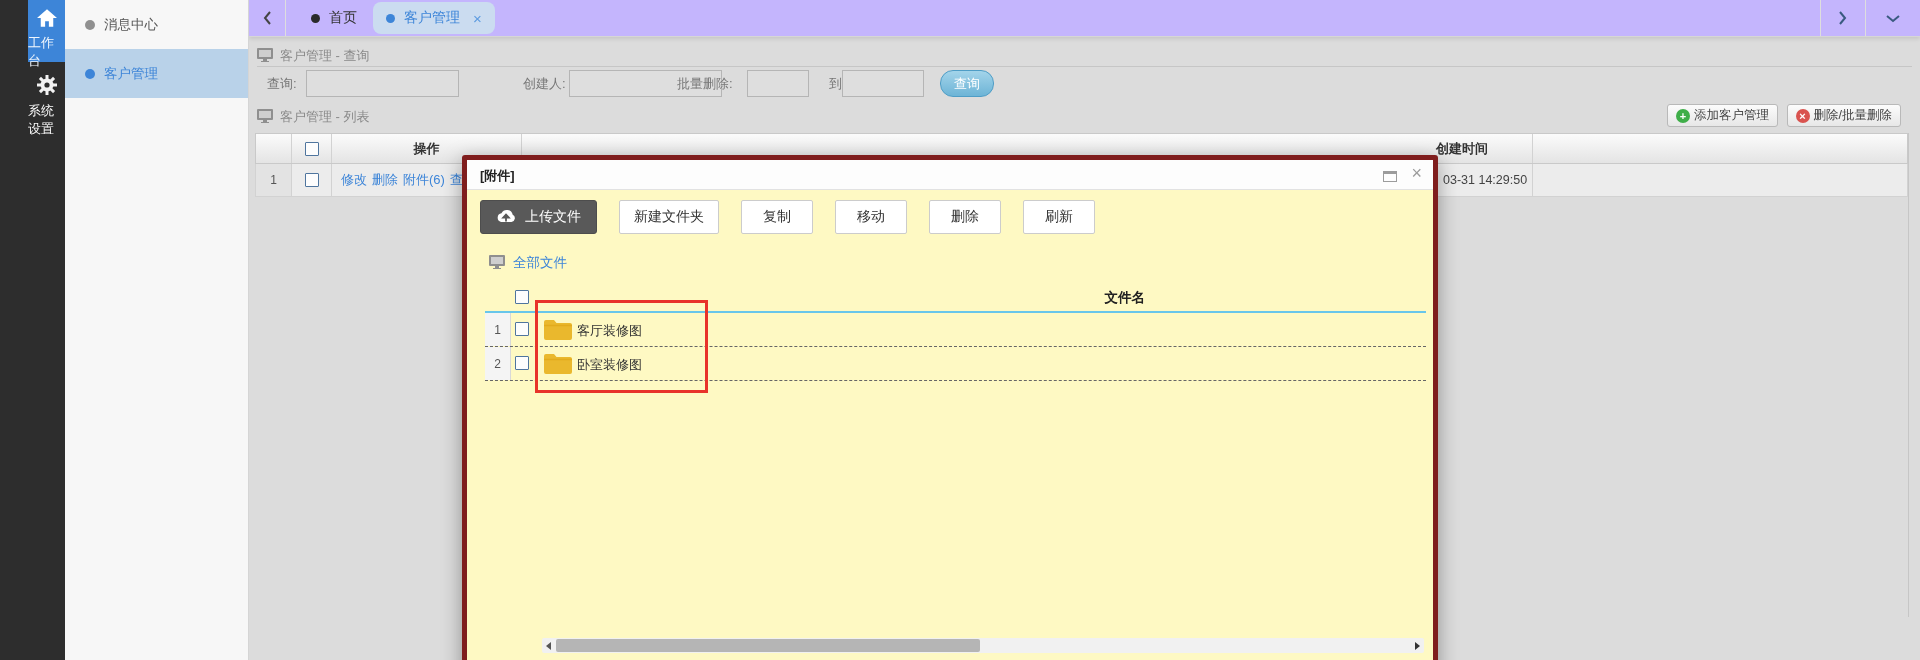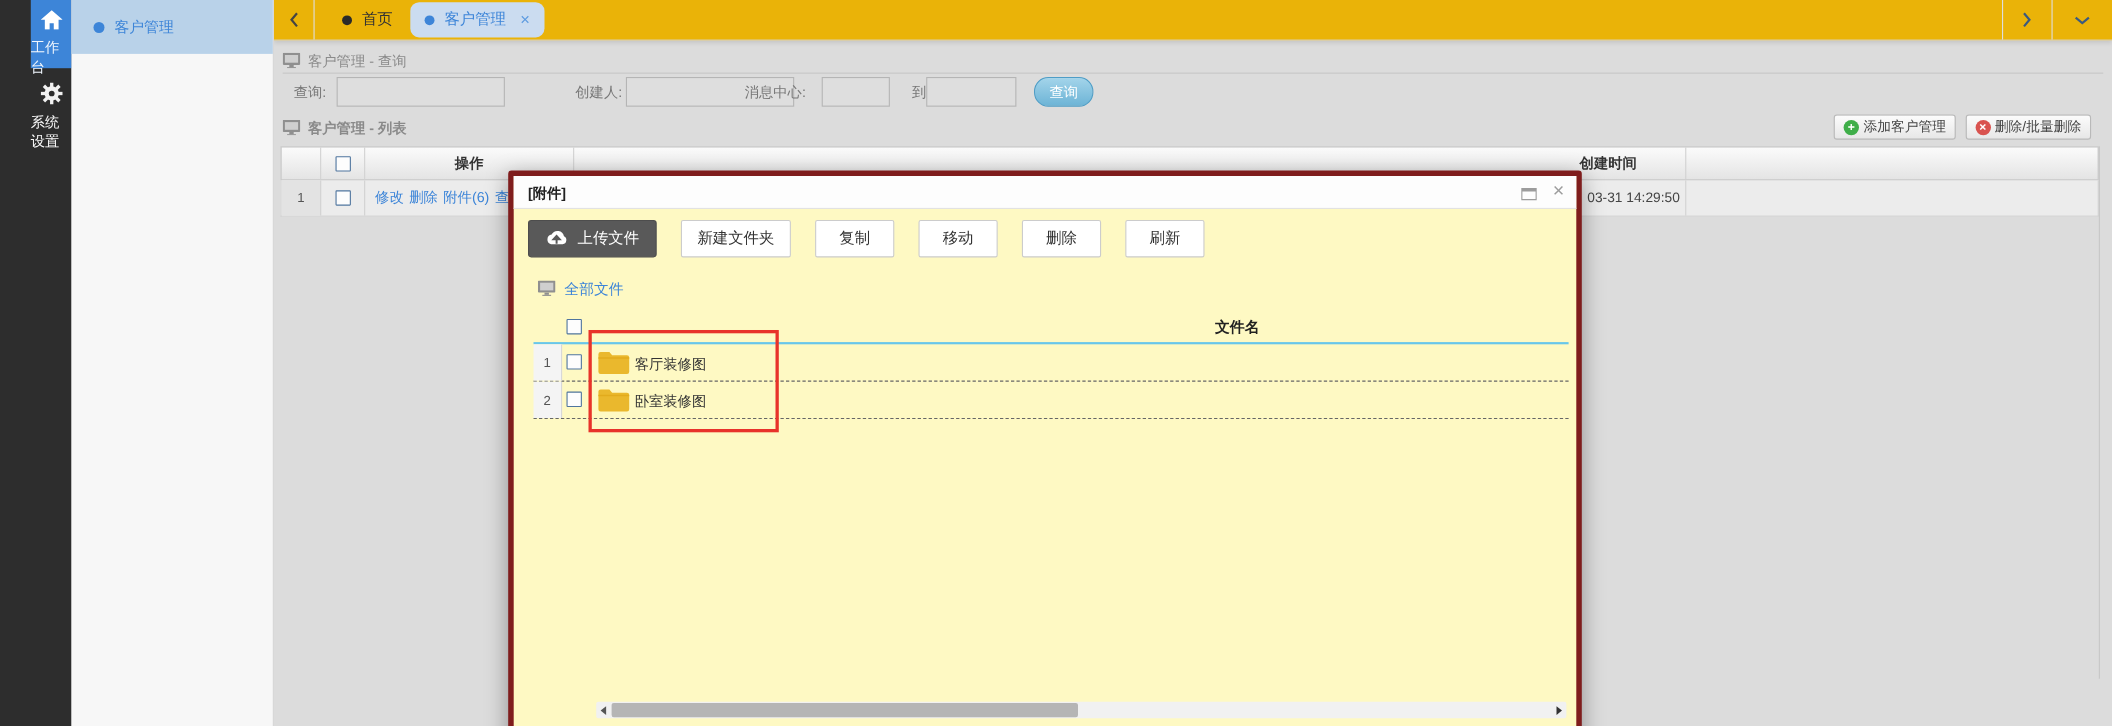--- a/index.html
+++ b/index.html
@@ -16,34 +16,34 @@
   
   .submenu { position:absolute; left:65px; top:0; width:184px; height:660px; background:#f7f7f7; border-right:1px solid #d5d5d5; z-index:4; }
   .submenu-item { height:49px; display:flex; align-items:center; gap:9px; padding-left:20px; font-size:13.5px; color:#555; cursor:pointer; }
   .submenu-item .bullet { width:10px; height:10px; border-radius:50%; background:#909090; }
   .submenu-item.active { background:#b9d2e9; color:#3d85d8; }
   .submenu-item.active .bullet { background:#3d85d8; }
 
   
   .main { position:absolute; left:249px; top:0; width:1671px; height:660px; }
 
-  .tabbar { position:absolute; left:0; top:0; width:100%; height:37px; background:#eab308; border-bottom:1px solid #d6d6d6; box-shadow:0 2px 4px rgba(0,0,0,0.10); z-index:2; }
+  .tabbar { position:absolute; left:0; top:0; width:100%; height:37px; background:#c4b5fd; border-bottom:1px solid #d6d6d6; box-shadow:0 2px 4px rgba(0,0,0,0.10); z-index:2; }
   .tab-back { position:absolute; left:0; top:0; width:37px; height:36px; display:flex; align-items:center; justify-content:center; border-right:1px solid #dedede; cursor:pointer; }
   .tab-home { position:absolute; left:46px; top:0; height:36px; display:flex; align-items:center; gap:9px; padding:0 16px; font-size:14px; color:#333; cursor:pointer; }
   .dot-dark { width:9px; height:9px; border-radius:50%; background:#2a2a2a; }
   .tab-active { position:absolute; left:124px; top:2px; height:32px; background:#cbdcf0; border-radius:8px; display:flex; align-items:center; gap:9px; padding:0 13px; font-size:14px; color:#3d85d8; cursor:pointer; }
   .dot-blue { width:9px; height:9px; border-radius:50%; background:#3d85d8; }
   .tab-close { color:#5d9be0; font-size:15px; margin-left:4px; cursor:pointer; }
   .tab-next { position:absolute; right:56px; top:0; width:44px; height:36px; display:flex; align-items:center; justify-content:center; border-left:1px solid #dedede; cursor:pointer; }
   .tab-drop { position:absolute; right:0; top:0; width:55px; height:36px; display:flex; align-items:center; justify-content:center; border-left:1px solid #dedede; cursor:pointer; }
 
   .sec-header { position:absolute; left:8px; display:flex; align-items:center; gap:7px; font-size:13px; color:#8a8a8a; }
   .sec1 { top:47px; }
   .sec1-divider { position:absolute; top:66px; left:8px; width:1655px; border-bottom:1px solid #c6c6c6; }
-  .sec2 { top:108px;font-weight:bold; }
+  .sec2 { top:108px; }
 
   .query-row { position:absolute; top:70px; left:0; width:100%; height:27px; font-size:13px; color:#777; }
   .query-row .q-label { position:absolute; top:0; line-height:27px; }
   .q-input { position:absolute; top:0; height:27px; background:#dedede; border:1px solid #b5b5b5; }
   .search-btn { position:absolute; left:691px; top:0; width:54px; height:27px; background:linear-gradient(#a3d4ea,#6db4d6); border:1px solid #4e9dc6; border-radius:13px; color:#fff; font-size:13px; cursor:pointer; }
 
   .top-btn { height:23px; display:flex; align-items:center; gap:4px; padding:0 8px; background:linear-gradient(#fcfcfc,#e7e7e7); border:1px solid #b9b9b9; border-radius:3px; font-size:12.5px; color:#444; position:absolute; top:104px; cursor:pointer; }
   .btn-add { right:142px; }
   .btn-del { right:19px; }
   .badge { width:14px; height:14px; border-radius:50%; color:#fff; font-size:11px; line-height:14px; text-align:center; font-weight:bold; }
@@ -120,20 +120,24 @@
             <circle cx="10" cy="10" r="6.5"></circle>
           </g>
           <circle cx="10" cy="10" r="2.6" fill="#2d2d2d"></circle>
         </svg>
       </span>
       <span>系统设置</span>
     </div>
   </div>
 
   <div class="submenu">
+    <div class="submenu-item">
+      <span class="bullet"></span>
+      <span>消息中心</span>
+    </div>
     <div class="submenu-item active">
       <span class="bullet"></span>
       <span>客户管理</span>
     </div>
   </div>
 
   <div class="main">
 
     <div class="tabbar">
       <div class="tab-back">
@@ -173,21 +177,21 @@
       </span>
       <span>客户管理 - 查询</span>
     </div>
     <div class="sec1-divider"></div>
 
     <div class="query-row">
       <span class="q-label" style="left:18px">查询:</span>
       <input class="q-input" style="left: 57px; width: 153px;">
       <span class="q-label" style="left:274px">创建人:</span>
       <input class="q-input" style="left: 320px; width: 153px;">
-      <span class="q-label" style="left:428px">消息中心:</span>
+      <span class="q-label" style="left:428px">批量删除:</span>
       <input class="q-input" style="left: 498px; width: 62px;">
       <span class="q-label" style="left:580px">到</span>
       <input class="q-input" style="left: 593px; width: 82px;">
       <button class="search-btn">查询</button>
     </div>
 
     <div class="sec-header sec2">
       <span class="monitor-icon">
         <svg width="16" height="14" viewBox="0 0 16 14">
             <rect x="0" y="0" width="16" height="11" rx="1" fill="#8f8f8f"></rect>

